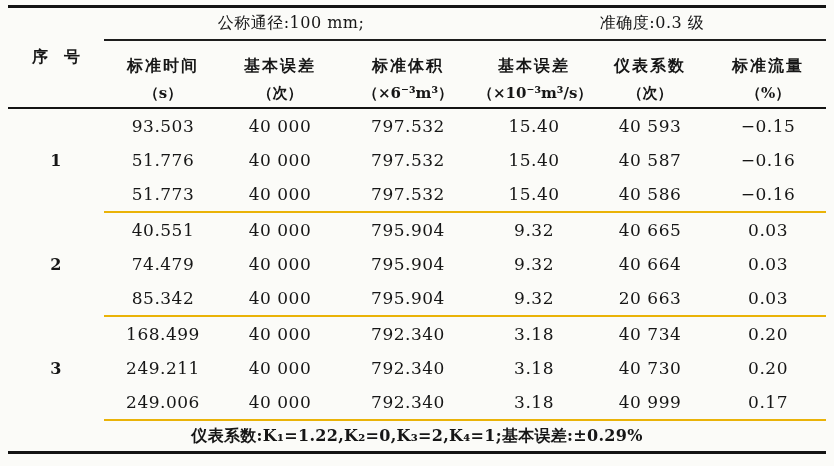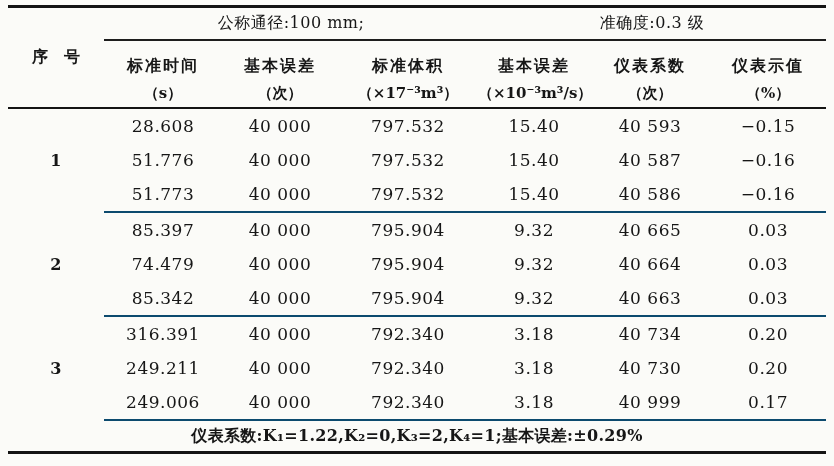--- a/index.html
+++ b/index.html
@@ -55,21 +55,21 @@
   }
   td.data-cell {
     height: 34px;
     font-size: 17px;
     letter-spacing: 0.5px;
   }
   td.seq-cell {
     font-size: 16px;
     font-weight: bold;
   }
-  tr.group-end td { border-bottom: 2px solid #0c4a6e; }
+  tr.group-end td { border-bottom: 2px solid #eab308; }
   tfoot td.footer-cell {
     height: 30px;
     font-size: 16px;
     font-weight: bold;
     letter-spacing: 0.3px;
   }
 </style>
 </head>
 <body>
 
@@ -90,36 +90,36 @@
         <th class="seq-head" rowspan="3">序　号</th>
         <th class="meta-cell" colspan="3">公称通径:100 mm;</th>
         <th class="meta-cell" colspan="3">准确度:0.3 级</th>
       </tr>
       <tr class="name-row">
         <th>标准时间</th>
         <th>基本误差</th>
         <th>标准体积</th>
         <th>基本误差</th>
         <th>仪表系数</th>
-        <th>仪表示值</th>
+        <th>标准流量</th>
       </tr>
       <tr class="unit-row">
         <th>（s）</th>
         <th>（次）</th>
-        <th>（×17⁻³m³）</th>
+        <th>（×6⁻³m³）</th>
         <th>（×10⁻³m³/s）</th>
         <th>（次）</th>
         <th>（%）</th>
       </tr>
     </thead>
 
     <tbody>
       <tr>
         <td class="data-cell seq-cell" rowspan="3">1</td>
-        <td class="data-cell">28.608</td>
+        <td class="data-cell">93.503</td>
         <td class="data-cell">40 000</td>
         <td class="data-cell">797.532</td>
         <td class="data-cell">15.40</td>
         <td class="data-cell">40 593</td>
         <td class="data-cell">−0.15</td>
       </tr>
       <tr>
         <td class="data-cell">51.776</td>
         <td class="data-cell">40 000</td>
         <td class="data-cell">797.532</td>
@@ -133,49 +133,49 @@
         <td class="data-cell">797.532</td>
         <td class="data-cell">15.40</td>
         <td class="data-cell">40 586</td>
         <td class="data-cell">−0.16</td>
       </tr>
     </tbody>
 
     <tbody>
       <tr>
         <td class="data-cell seq-cell" rowspan="3">2</td>
-        <td class="data-cell">85.397</td>
+        <td class="data-cell">40.551</td>
         <td class="data-cell">40 000</td>
         <td class="data-cell">795.904</td>
         <td class="data-cell">9.32</td>
         <td class="data-cell">40 665</td>
         <td class="data-cell">0.03</td>
       </tr>
       <tr>
         <td class="data-cell">74.479</td>
         <td class="data-cell">40 000</td>
         <td class="data-cell">795.904</td>
         <td class="data-cell">9.32</td>
         <td class="data-cell">40 664</td>
         <td class="data-cell">0.03</td>
       </tr>
       <tr class="group-end">
         <td class="data-cell">85.342</td>
         <td class="data-cell">40 000</td>
         <td class="data-cell">795.904</td>
         <td class="data-cell">9.32</td>
-        <td class="data-cell">40 663</td>
+        <td class="data-cell">20 663</td>
         <td class="data-cell">0.03</td>
       </tr>
     </tbody>
 
     <tbody>
       <tr>
         <td class="data-cell seq-cell" rowspan="3">3</td>
-        <td class="data-cell">316.391</td>
+        <td class="data-cell">168.499</td>
         <td class="data-cell">40 000</td>
         <td class="data-cell">792.340</td>
         <td class="data-cell">3.18</td>
         <td class="data-cell">40 734</td>
         <td class="data-cell">0.20</td>
       </tr>
       <tr>
         <td class="data-cell">249.211</td>
         <td class="data-cell">40 000</td>
         <td class="data-cell">792.340</td>

